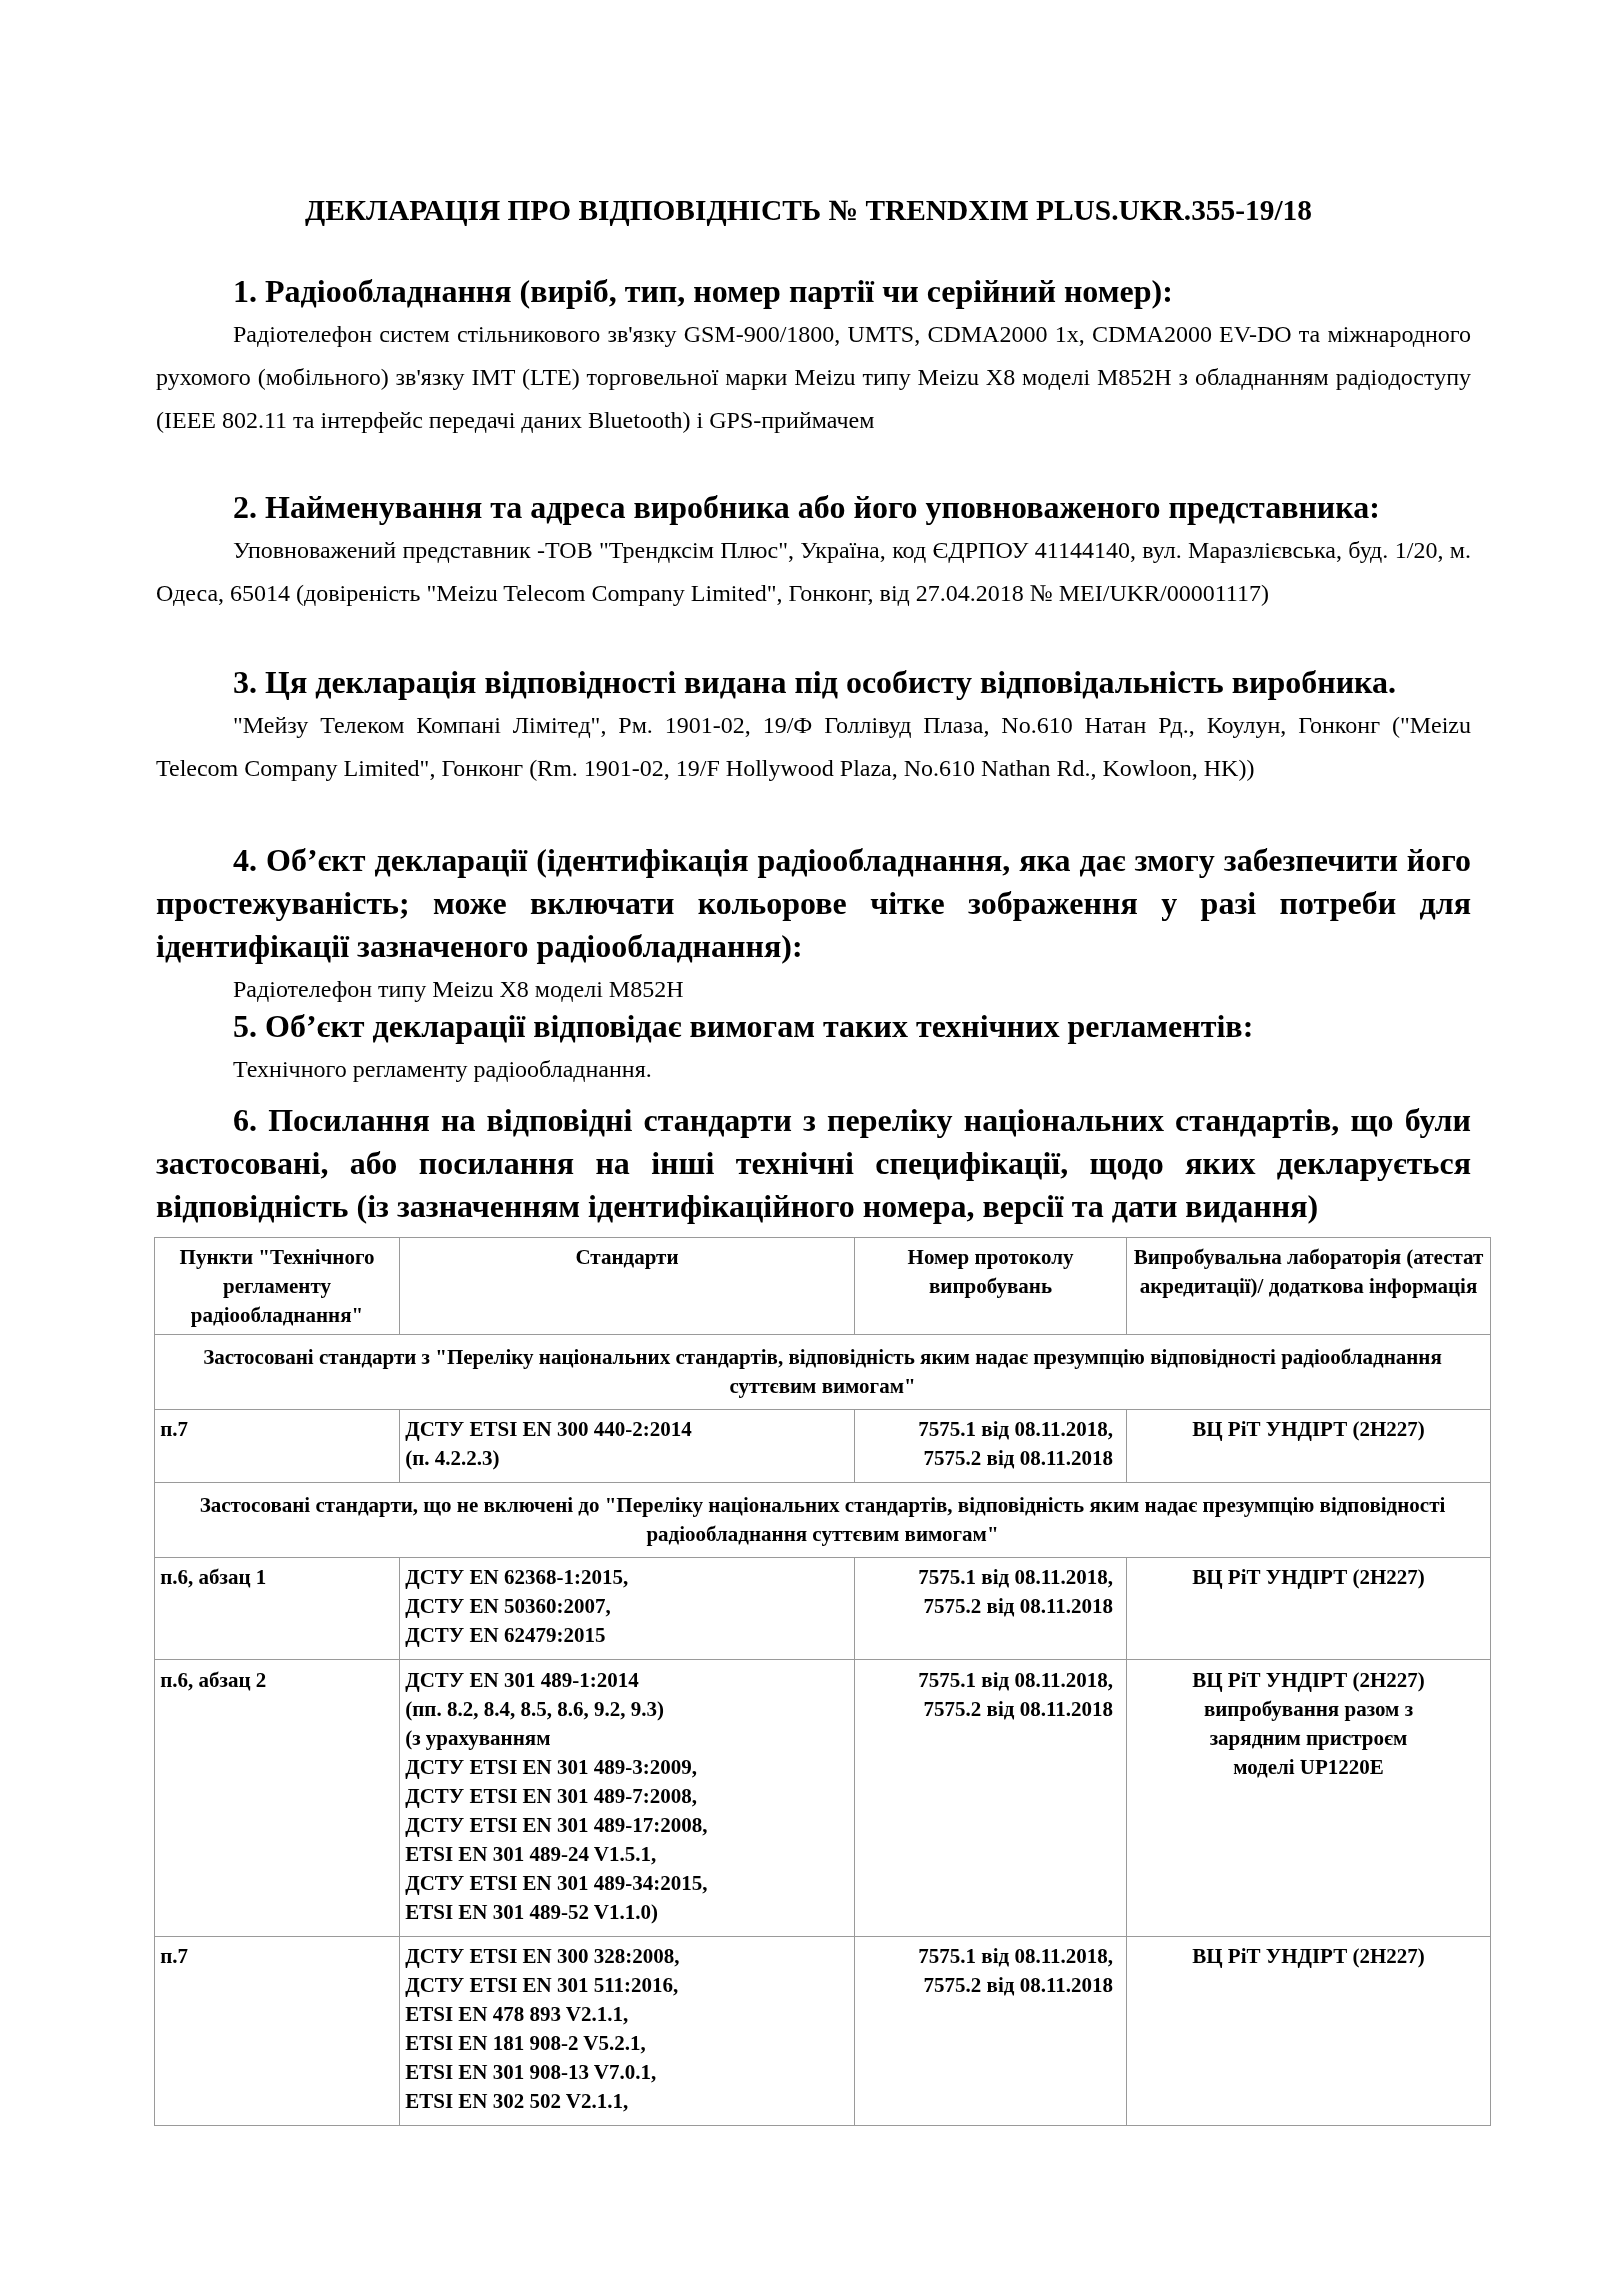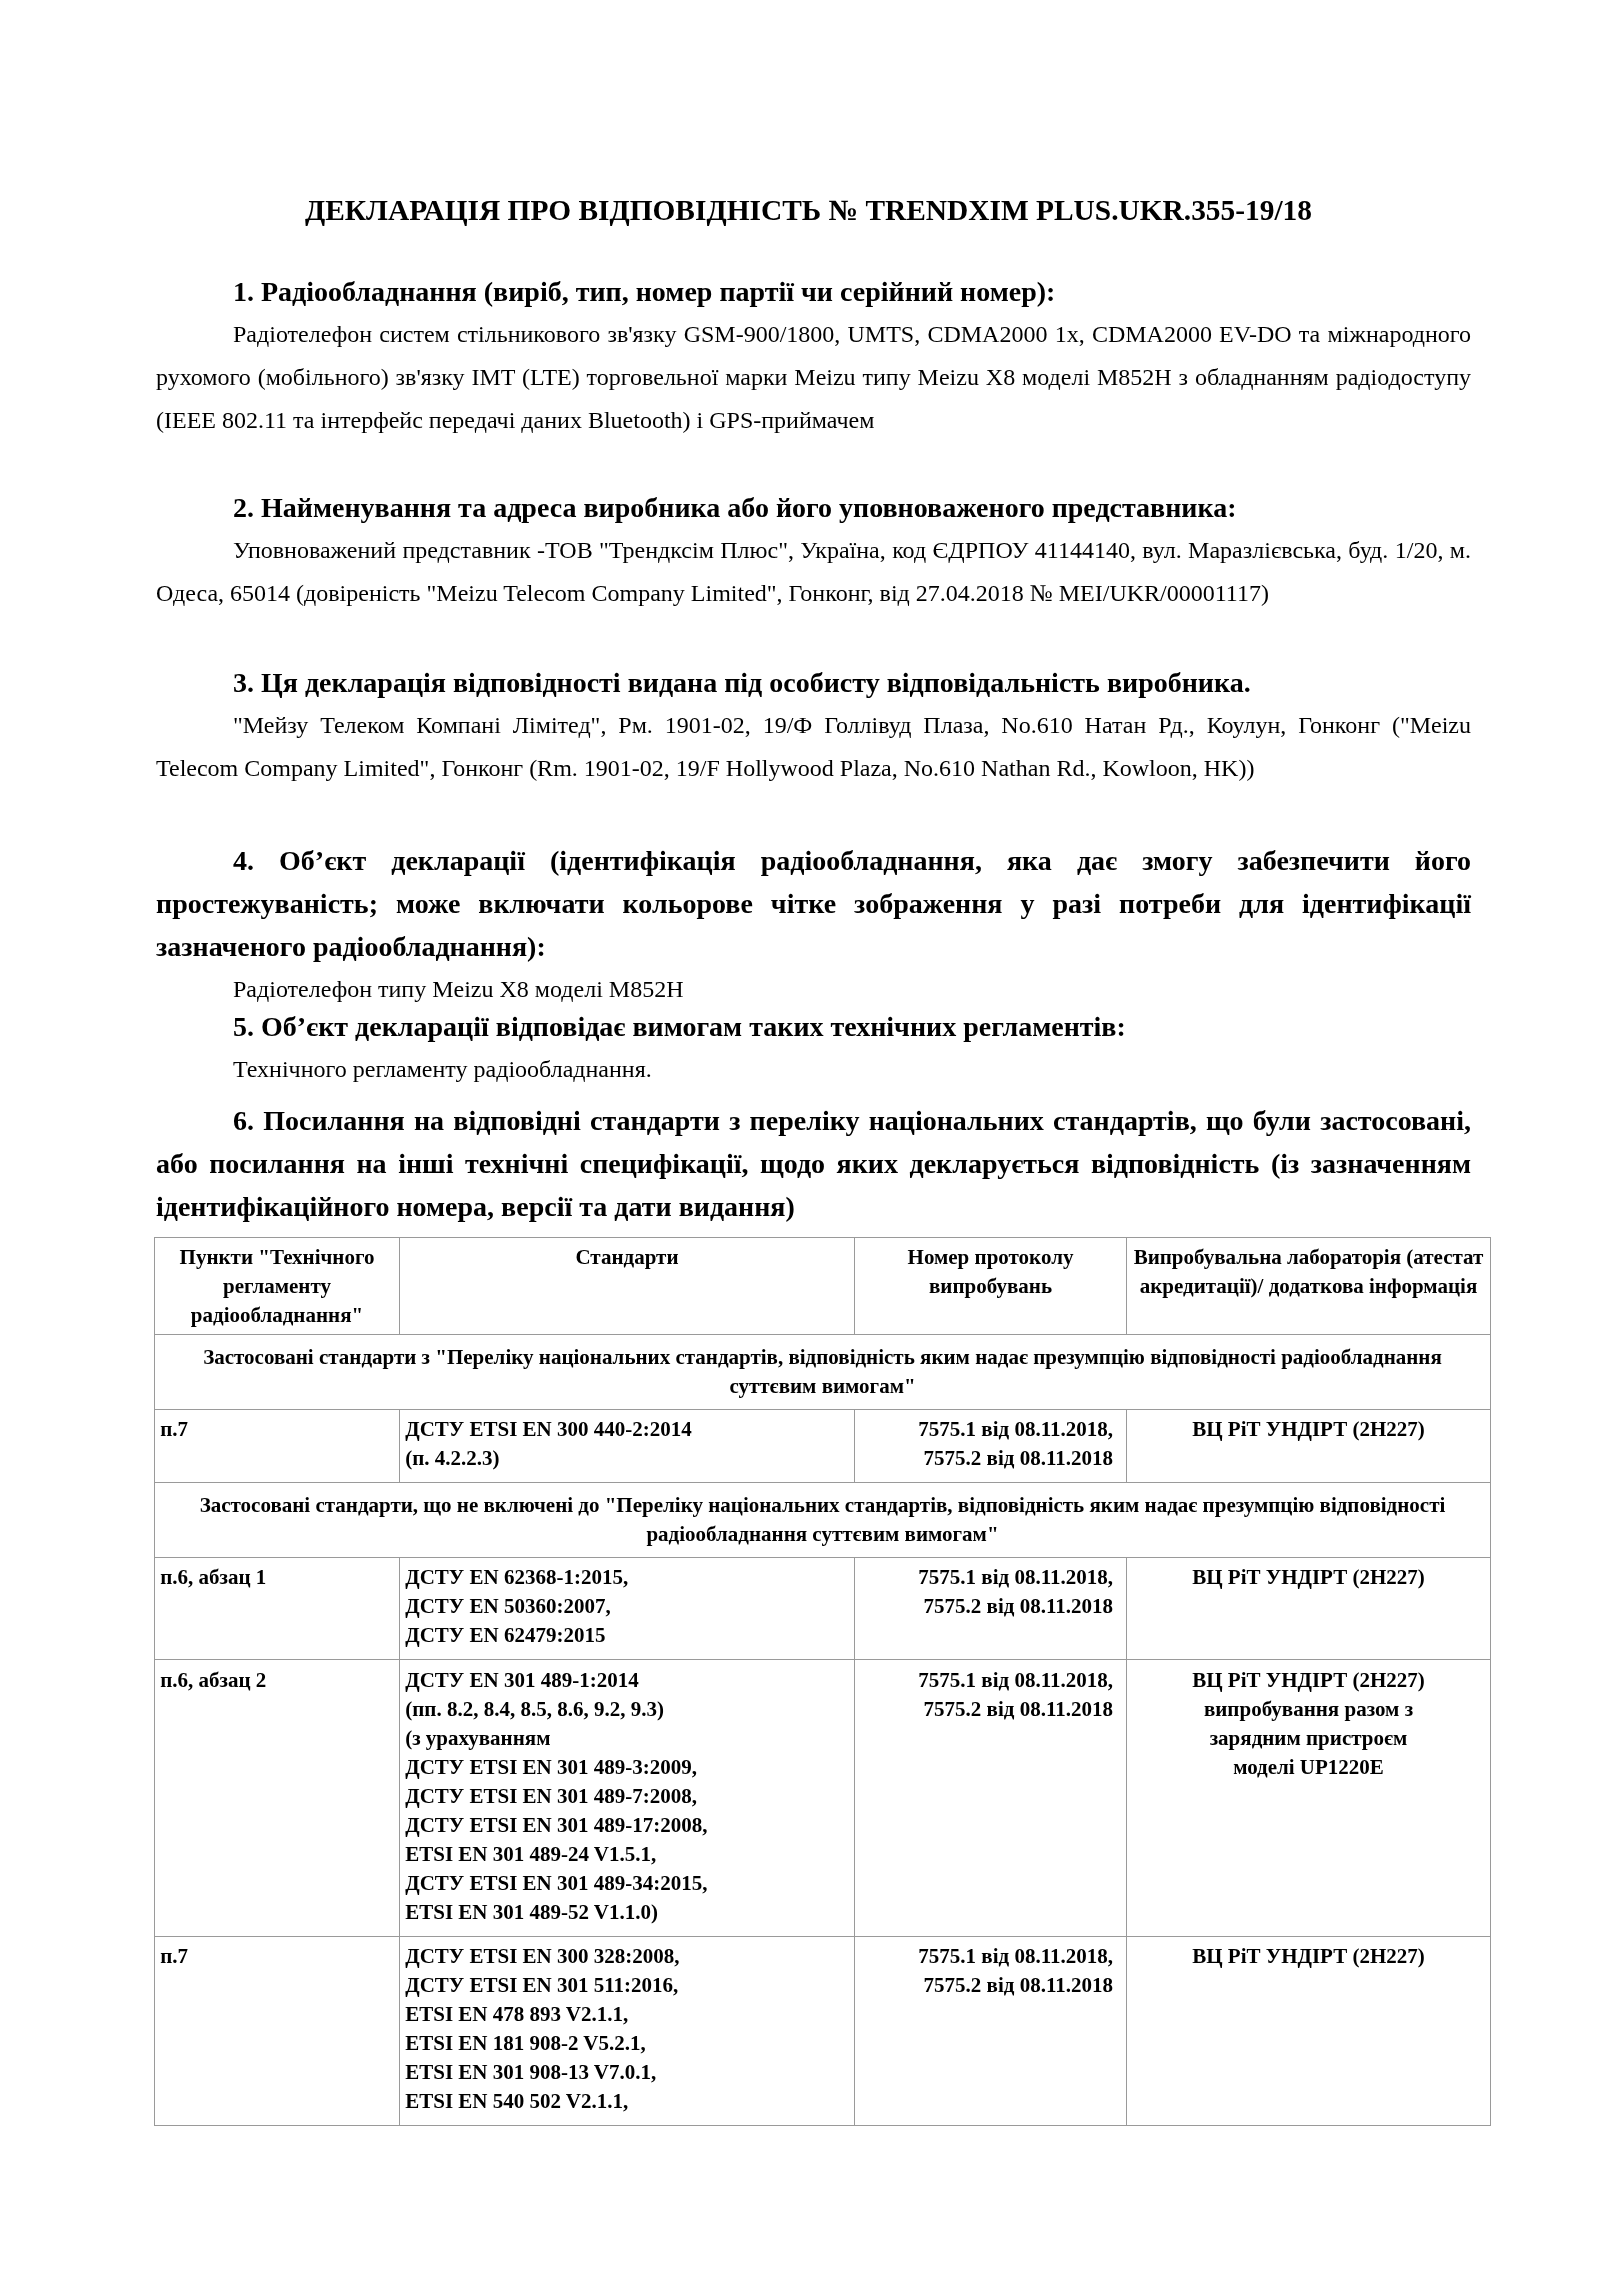--- a/index.html
+++ b/index.html
@@ -7,21 +7,21 @@
     width: 1623px; height: 2295px; position: relative; overflow: hidden;
     font-family: "Liberation Serif", "DejaVu Serif", serif; color: #000;
   }
   .title {
     position: absolute; left: 0; width: 1617px; top: 191px;
     text-align: center; font-weight: bold; font-size: 29.4px; line-height: 39px;
     letter-spacing: 0px;
   }
   .section { position: absolute; left: 156px; width: 1315px; }
   .sec-head {
-    font-weight: bold; font-size: 28px; line-height: 43px;
+    font-weight: bold; font-size: 32px; line-height: 43px;
     text-indent: 77px; text-align: justify;
   }
   .sec-body {
     font-size: 24px; line-height: 43px; text-indent: 77px; text-align: justify;
   }
   .sec-body.noj { text-align: left; }
   table.std {
     position: absolute; left: 154px; top: 1237px; width: 1335px;
     border-collapse: collapse; table-layout: fixed;
     font-size: 21px; line-height: 29px; font-weight: bold;
@@ -149,21 +149,21 @@
       </td>
     </tr>
     <tr>
       <td>п.7</td>
       <td>
         <span class="line">ДСТУ ETSI EN 300 328:2008,</span>
         <span class="line">ДСТУ ETSI EN 301 511:2016,</span>
         <span class="line">ETSI EN 478 893 V2.1.1,</span>
         <span class="line">ETSI EN 181 908-2 V5.2.1,</span>
         <span class="line">ETSI EN 301 908-13 V7.0.1,</span>
-        <span class="line">ETSI EN 540 502 V2.1.1,</span>
+        <span class="line">ETSI EN 302 502 V2.1.1,</span>
       </td>
       <td class="c-right">
         <span class="line">7575.1 від 08.11.2018,</span>
         <span class="line">7575.2 від 08.11.2018</span>
       </td>
       <td class="c-center">
         <span class="lab-main">ВЦ РіТ УНДІРТ (2Н227)</span>
       </td>
     </tr>
   </tbody>

